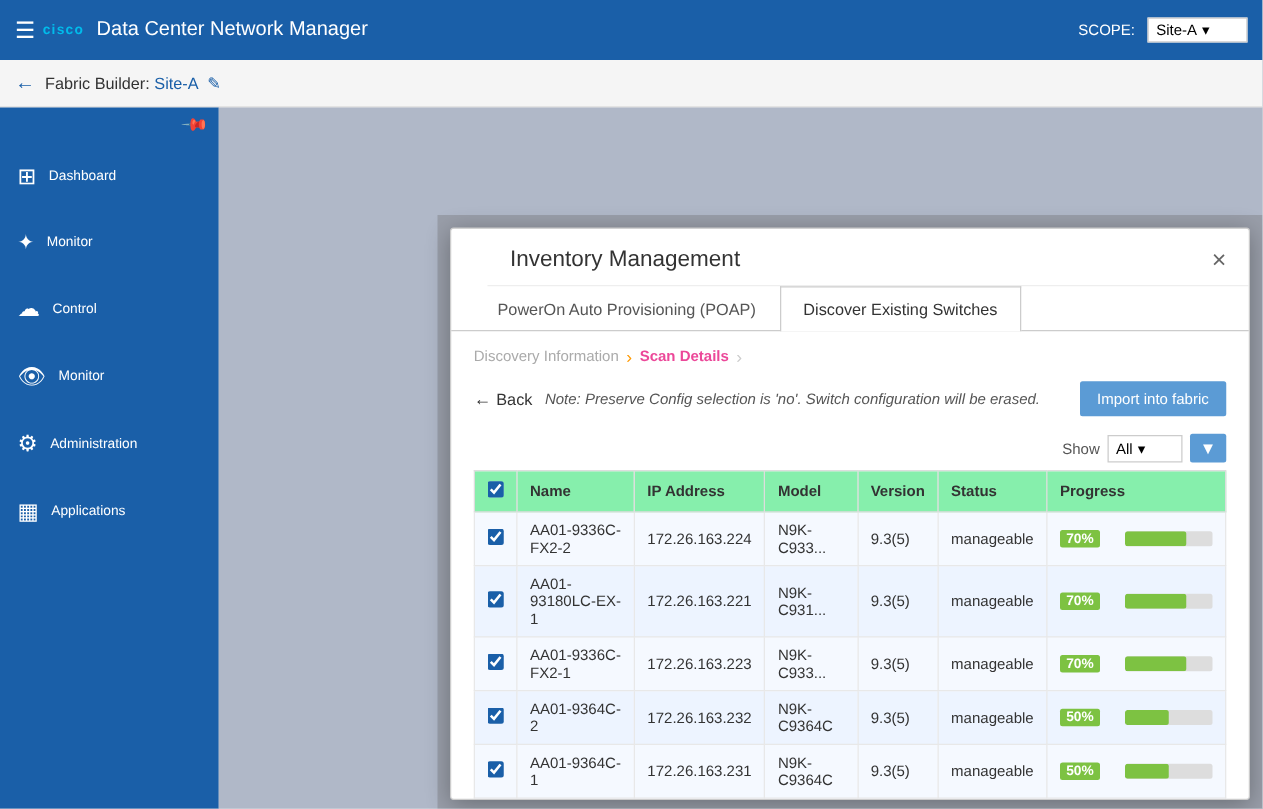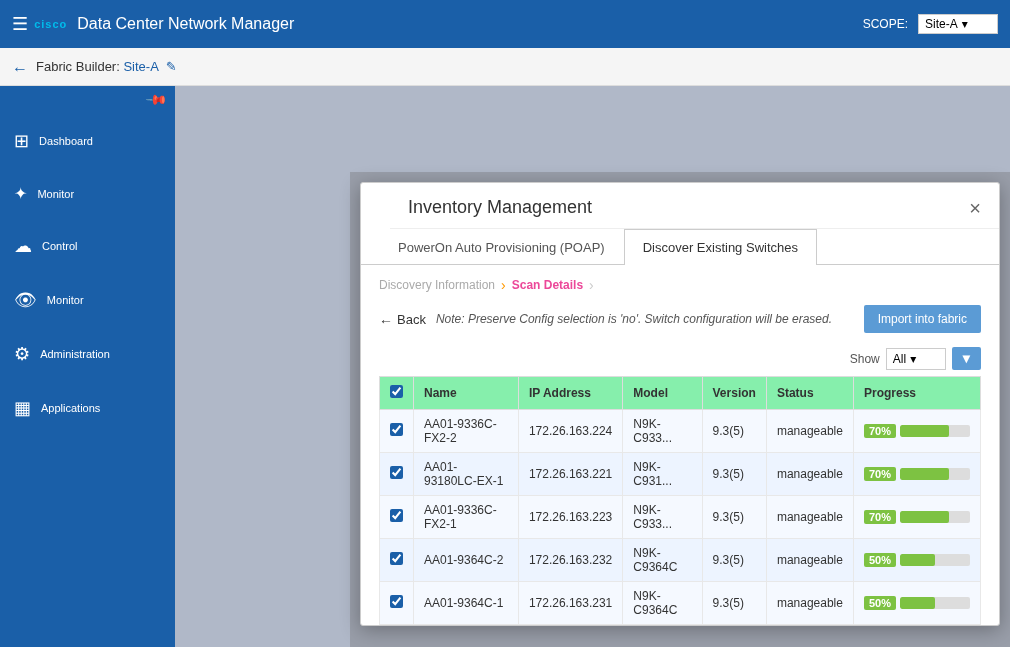--- a/index.html
+++ b/index.html
@@ -111,21 +111,21 @@
     th {
       padding: 8px 10px; text-align: left; font-weight: 600; color: #333; border: 1px solid #ddd;
     }
     td { padding: 7px 10px; border: 1px solid #e8e8e8; color: #333; }
     tbody tr:nth-child(odd) { background: #f5f9ff; }
     tbody tr:nth-child(even) { background: #edf4ff; }
     .checkbox-cell { width: 28px; text-align: center; }
     input[type="checkbox"] { cursor: pointer; accent-color: #1a5fa8; }
 
     
-    .progress-wrap { display: flex; align-items: center; gap: 4px; }
+    .progress-wrap { display: flex; align-items: center; gap: 20px; }
     .progress-bar-outer { width: 70px; height: 12px; background: #ddd; border-radius: 2px; overflow: hidden; }
     .progress-bar-inner { height: 100%; border-radius: 2px; }
     .progress-label { font-size: 11px; color: white; font-weight: bold; background: #7dc242; padding: 1px 5px; border-radius: 2px; min-width: 30px; text-align: center; }
     .progress-70 .progress-bar-inner { width: 70%; background: #7dc242; }
     .progress-50 .progress-bar-inner { width: 50%; background: #7dc242; }
   </style>
 </head>
 <body>
 
 <div class="top-bar">

